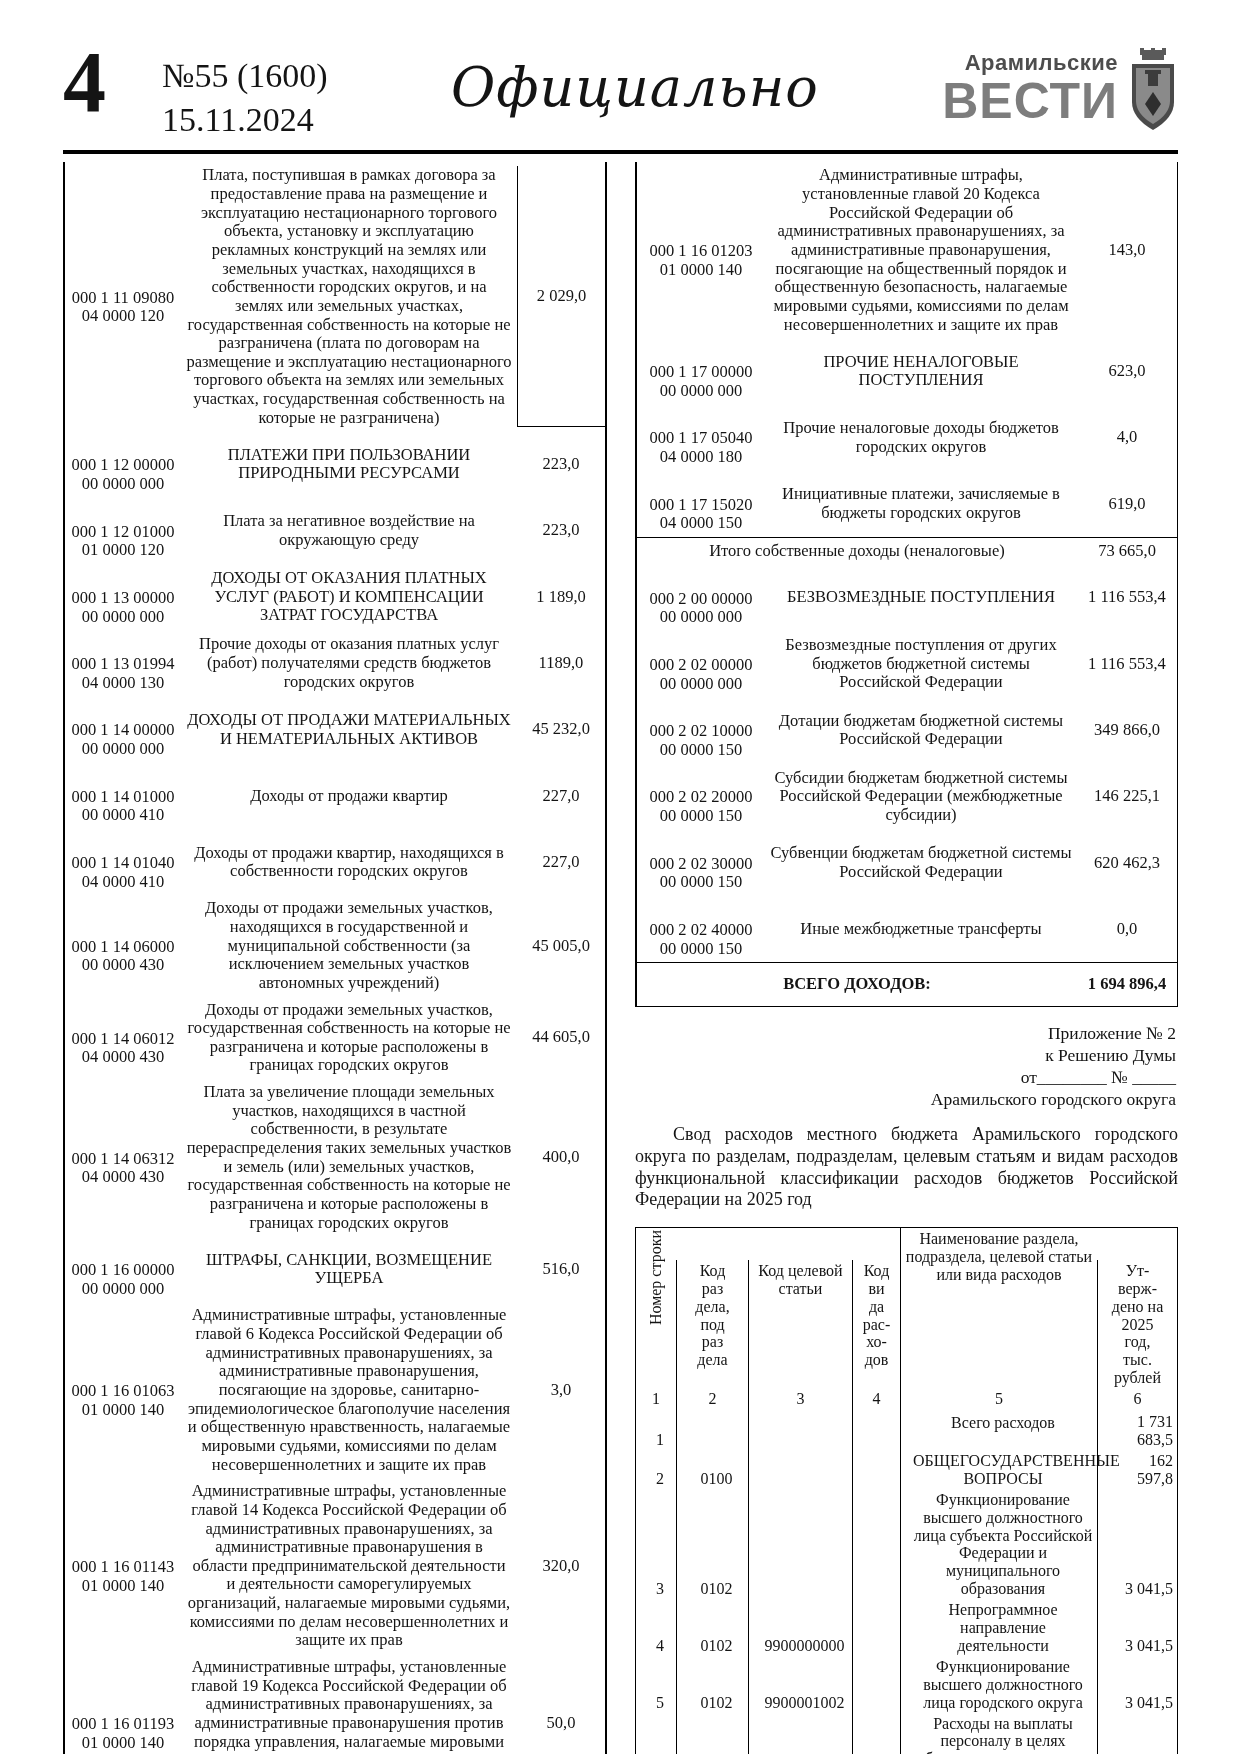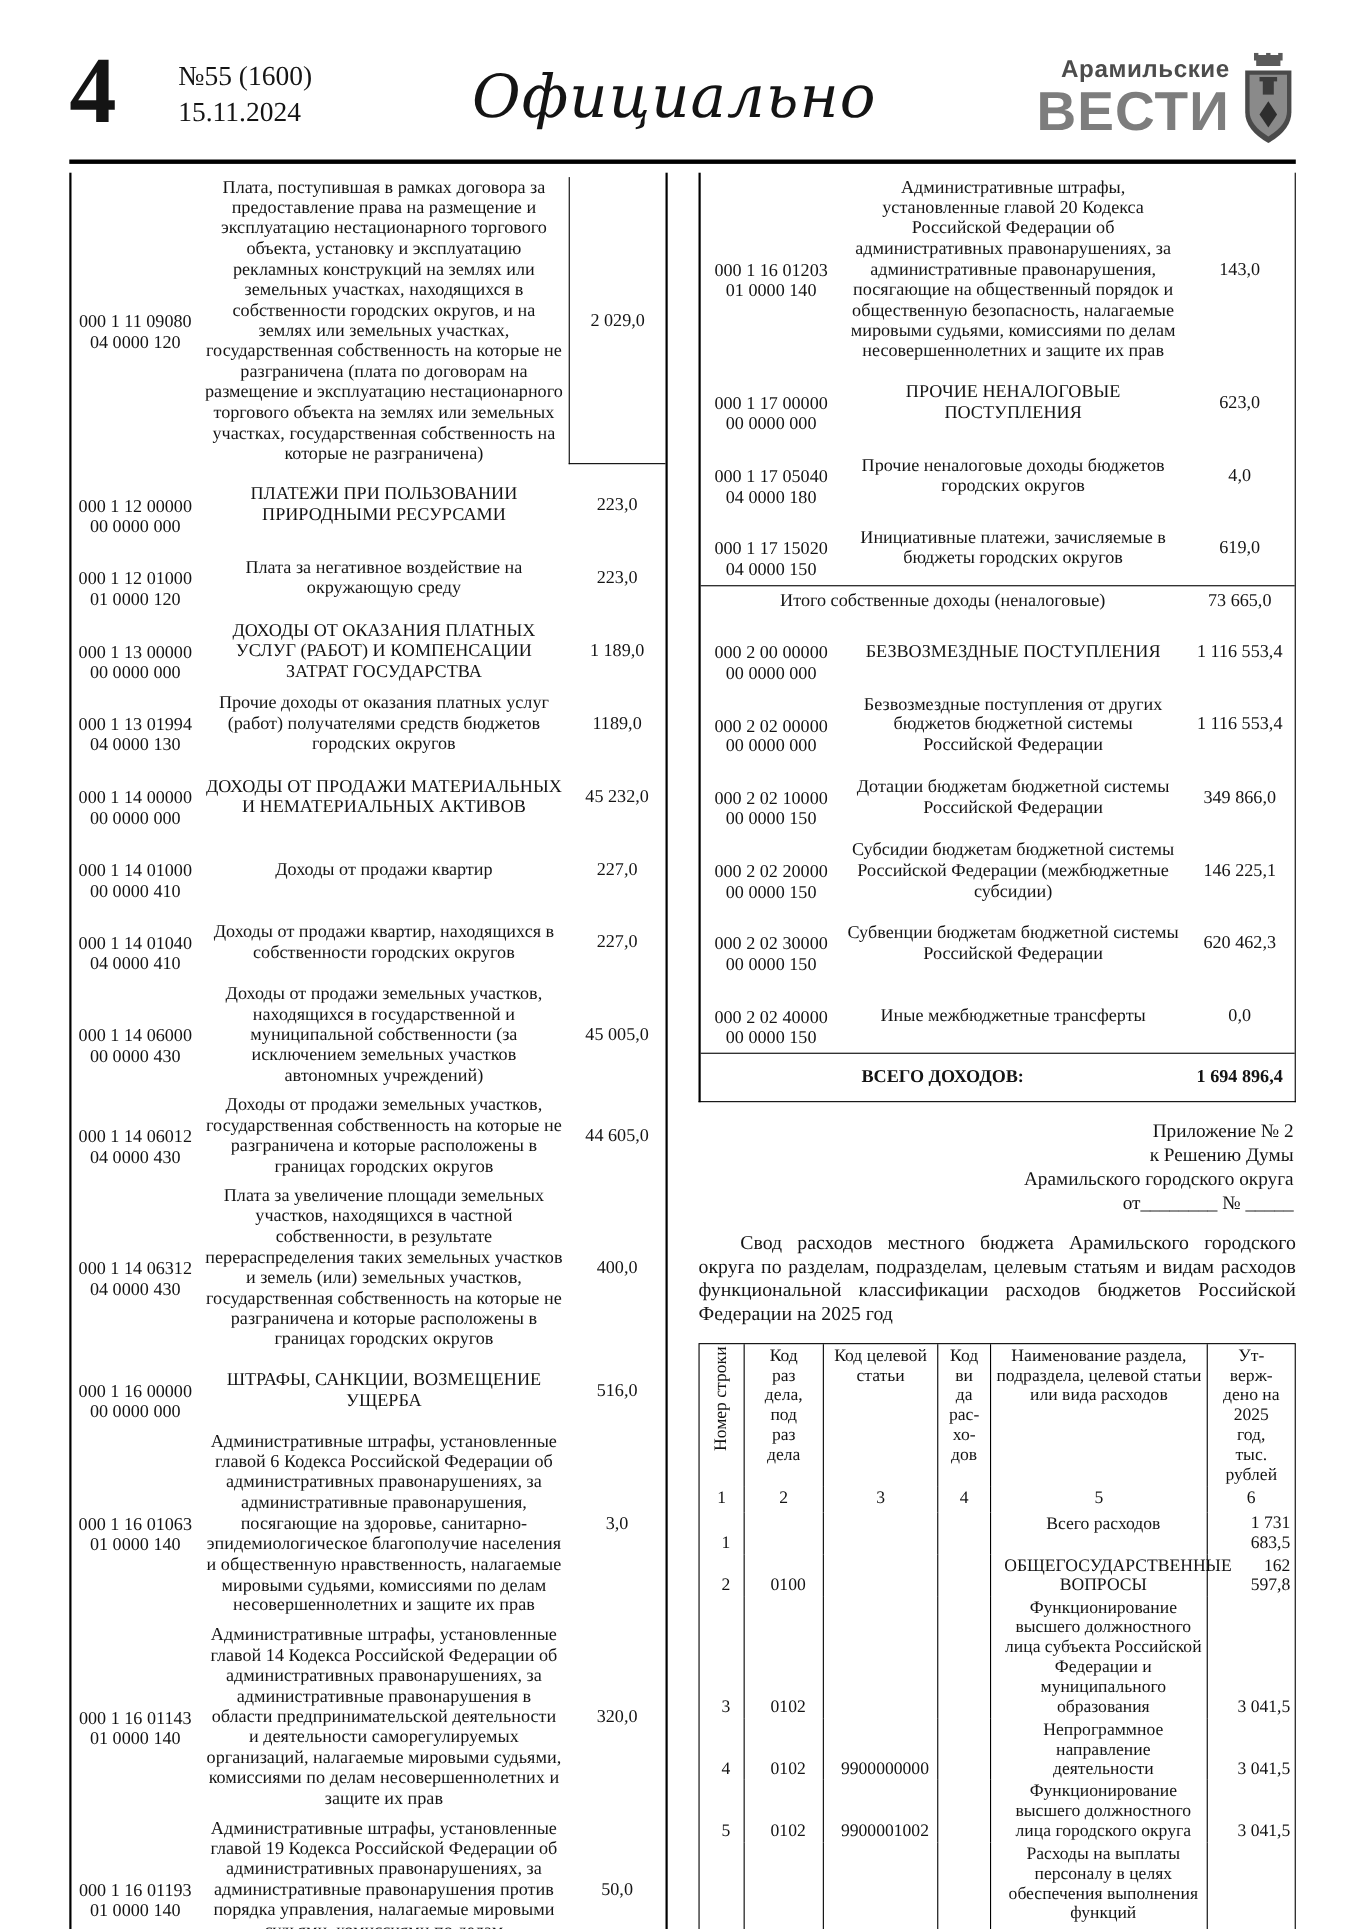--- a/index.html
+++ b/index.html
@@ -6,21 +6,21 @@
   body {
     width:1241px; height:1754px; overflow:hidden;
     background:#ffffff; color:#141414;
     font-family:"Liberation Serif","DejaVu Serif",serif;
   }
   .page { box-sizing:border-box; width:1241px; height:1754px; padding:0 63px; position:relative; }
 
   
   .masthead { display:flex; align-items:flex-start; padding-top:44px; }
   .page-num { font-size:86px; font-weight:bold; line-height:0.9; letter-spacing:-2px; }
-  .issue-block { margin-left:58px; padding-top:10px; font-size:25px; line-height:1.3; }
+  .issue-block { margin-left:58px; padding-top:10px; font-size:34px; line-height:1.3; }
   .section-title { flex:1; text-align:center; font-family:"DejaVu Serif","Liberation Serif",serif;
     font-style:italic; font-size:54px; padding-top:12px; letter-spacing:1px; }
   .brand { text-align:right; padding-top:8px; line-height:1; }
   .brand-top { font-family:"Liberation Sans",sans-serif; font-weight:bold; font-size:22px; color:#4d4d4d; letter-spacing:0.5px; }
   .brand-bottom { font-family:"Liberation Sans",sans-serif; font-weight:bold; font-size:50px; color:#7d7d7d; letter-spacing:1px; margin-top:2px; }
   .emblem { margin-left:10px; margin-top:4px; }
   .rule { height:4px; background:#000; margin-top:8px; }
 
   
   .columns { display:flex; gap:28px; margin-top:8px; }
@@ -49,21 +49,21 @@
   .svod { font-size:18px; line-height:1.2; text-align:justify; text-indent:38px; margin:0 0 16px 0; }
 
   
   .exp { display:grid; grid-template-columns:40px 72px 104px 48px 1fr 80px;
     border:1.5px solid #000; font-size:16px; line-height:1.12; }
   .contents { display:contents; }
   .exp-row { display:contents; }
   .c { border-left:1.5px solid #000; padding:1px 4px; box-sizing:border-box; min-width:0; }
   .c.no-left { border-left:none; }
   .hc { text-align:center; padding-top:2px; }
-  .pre { white-space:pre-line; }
+  .pre { white-space:pre-line;margin-top:32px; }
   .vlab { display:flex; align-items:flex-start; justify-content:center; }
   .vlab span { writing-mode:vertical-rl; transform:rotate(180deg); padding-top:4px; }
   .numcell { text-align:center; padding:2px 0 4px; }
   .bc { display:flex; align-items:flex-end; justify-content:center; text-align:center;padding-left:12px; }
   .bc.name { display:block; text-align:center; padding-top:2px; }
   .bc.money { justify-content:flex-end; text-align:right; }
   .empty-cell { min-height:1px; }
 </style>
 </head>
 <body>
@@ -296,23 +296,23 @@
           <div class="val">1 694 896,4</div>
         </div>
       </div>
 
       <div class="appendix">
 
           <div>Приложение № 2</div>
 
           <div>к Решению Думы</div>
 
+          <div>от________ № _____</div>
+
           <div>Арамильского городского округа</div>
-
-          <div>от________ № _____</div>
         </div>
 
       <p class="svod">Свод расходов местного бюджета Арамильского городского округа по разделам, подразделам, целевым статьям и видам расходов функциональной классификации расходов бюджетов Российской Федерации на 2025 год</p>
 
       <div class="exp">
         <div class="c no-left hc vlab">
           <span>Номер строки</span>
         </div>
         <div class="c hc pre">Код
 раз

